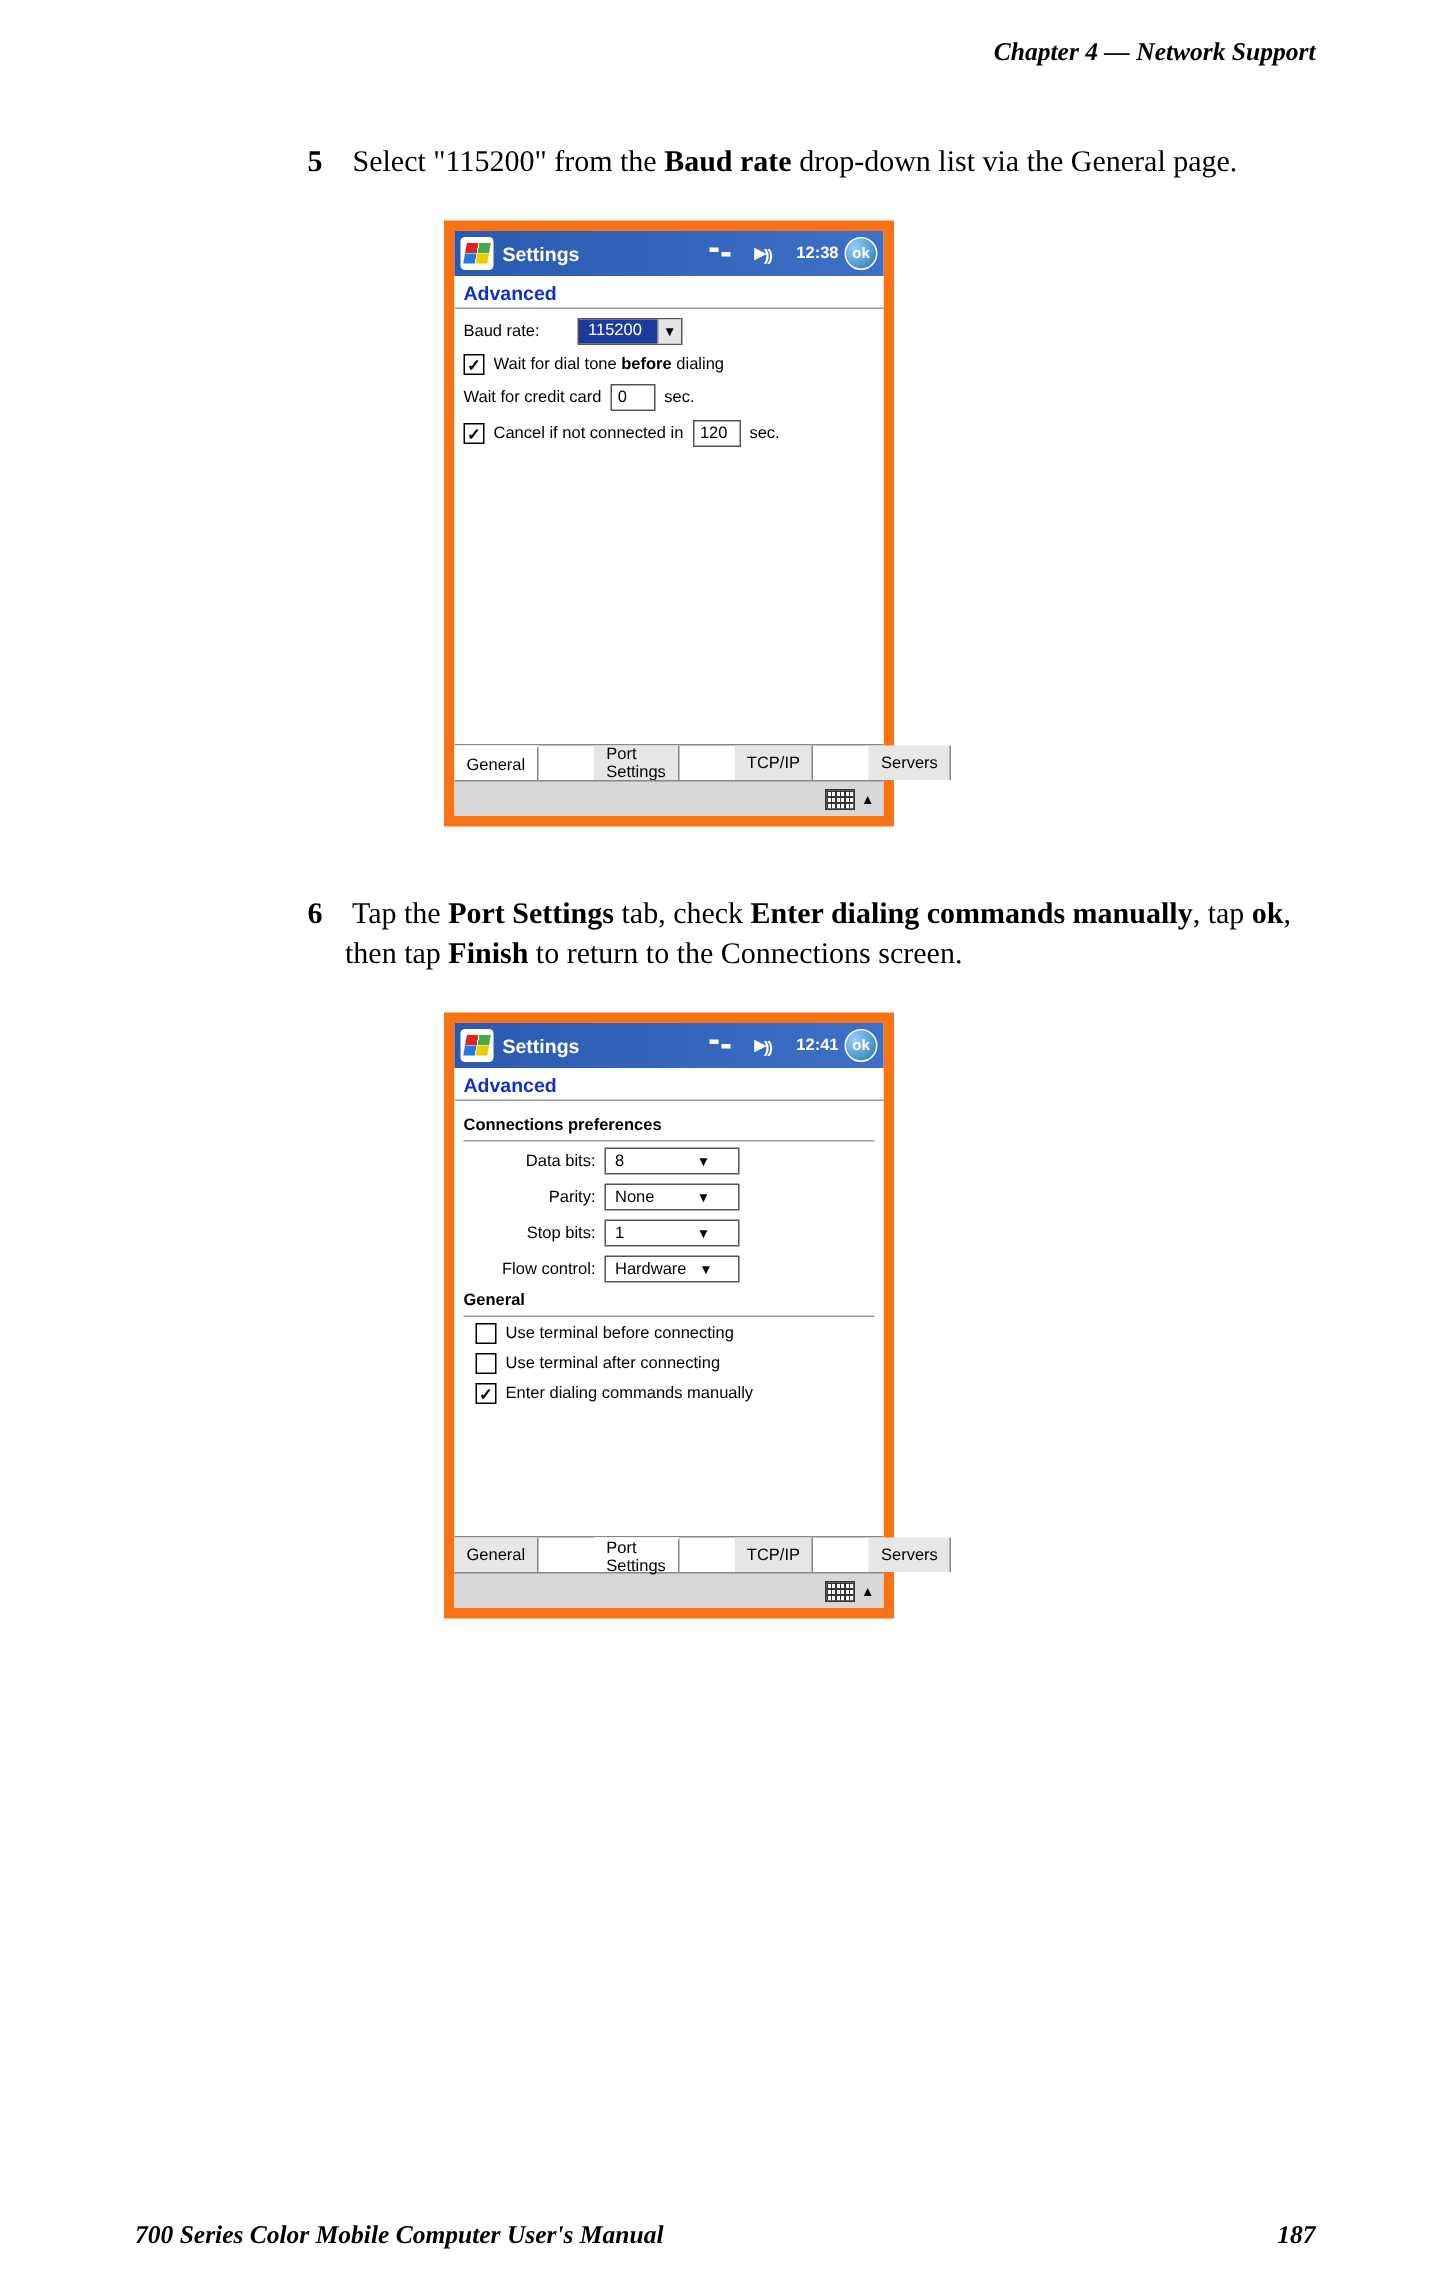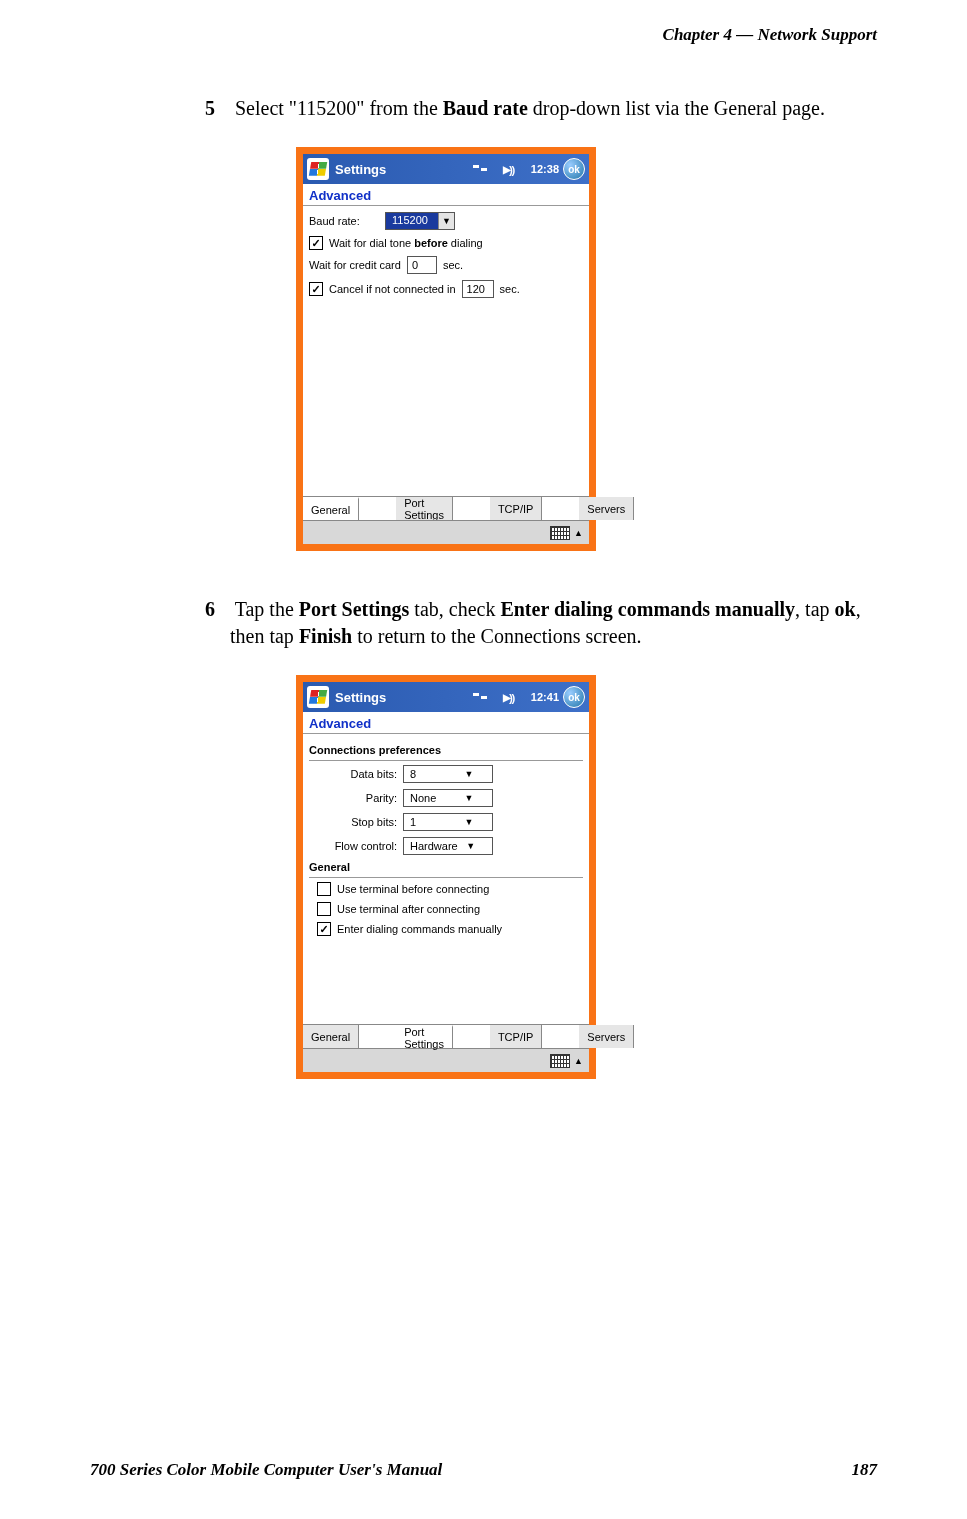--- a/index.html
+++ b/index.html
@@ -21,21 +21,21 @@
   }
   .header {
     text-align: right;
     font-style: italic;
     font-weight: bold;
     font-size: 17px;
     margin-bottom: 50px;
   }
   .footer {
     position: absolute;
-    bottom: 39px;
+    bottom: 19px;
     left: 90px;
     right: 90px;
     display: flex;
     justify-content: space-between;
     font-style: italic;
     font-weight: bold;
     font-size: 17px;
   }
   .step {
     margin-left: 140px;

